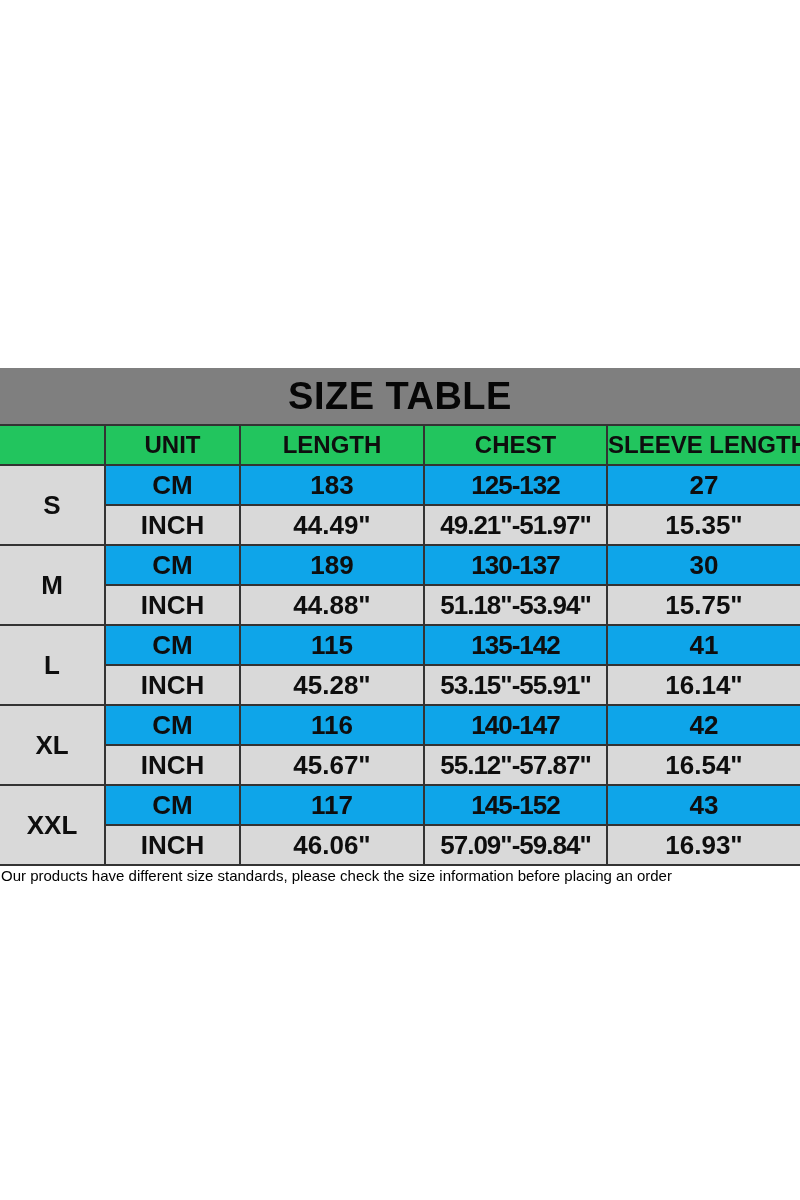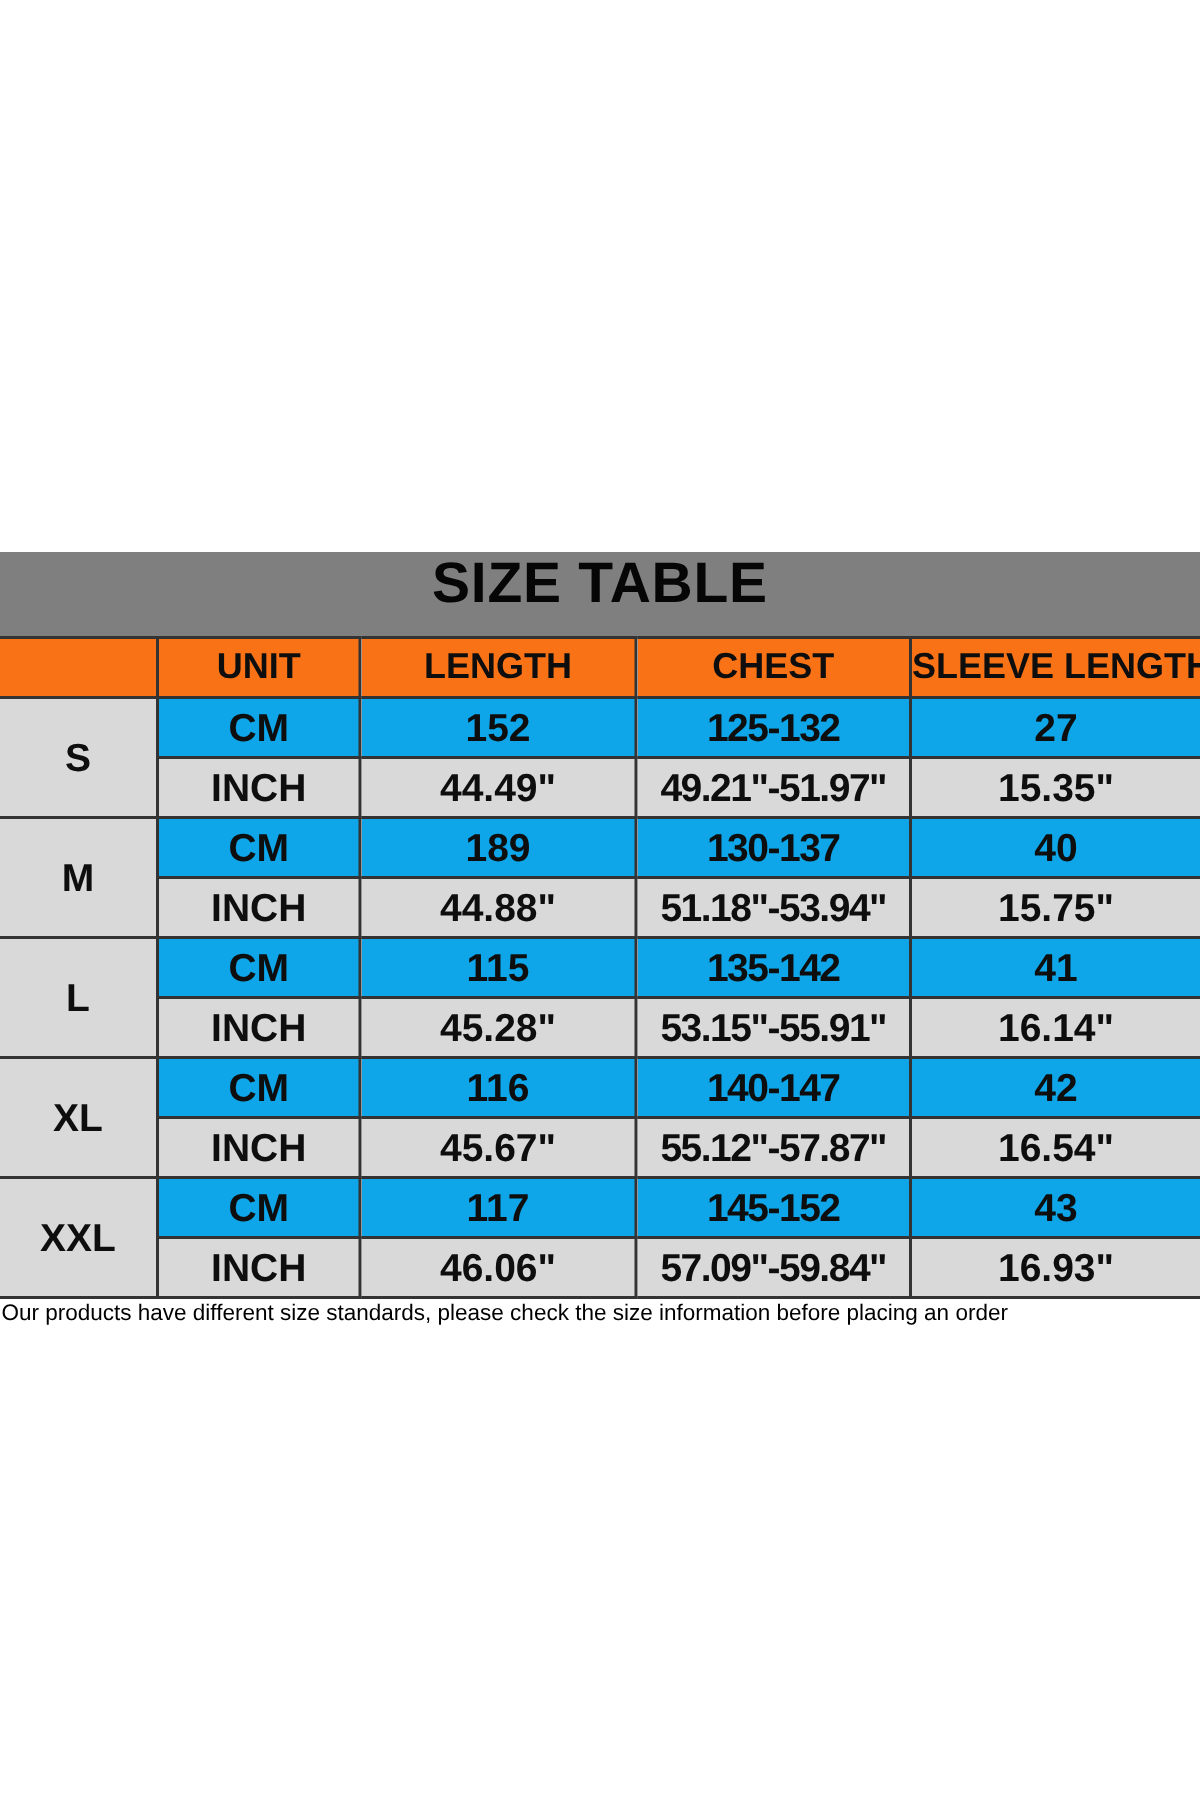--- a/index.html
+++ b/index.html
@@ -2,38 +2,38 @@
 <html><head>
 <meta charset="utf-8">
 <style>
   html,body{margin:0;padding:0;}
   body{
     width:800px;height:1200px;background:#ffffff;position:relative;
     font-family:"Liberation Sans","DejaVu Sans",sans-serif;
   }
   .title-band{
     position:absolute;left:0;top:368px;width:800px;height:56px;
-    background:#7f7f7f;display:flex;justify-content:center;
+    background:#7f7f7f;display:flex;align-items:center;justify-content:center;
   }
   .title-text{
     font-size:38px;font-weight:700;color:#060606;letter-spacing:0.5px;
   }
   table.size-table{
     position:absolute;left:0;top:424px;width:800px;
     border-collapse:collapse;table-layout:fixed;
   }
   .size-table td{
     border:2px solid #333333;
     text-align:center;vertical-align:middle;
     font-weight:700;color:#0e0e0e;font-size:26px;
     height:38px;padding:0;overflow:hidden;white-space:nowrap;
   }
   .size-table td:first-child{border-left:none;}
   .size-table td:last-child{border-right:none;}
-  tr.hdr td{background:#f97316;font-size:24px;margin-left:34px;}
+  tr.hdr td{background:#22c55e;font-size:24px;margin-left:34px;}
   td.diag{
     background-color:#ffffff;
     background-image:linear-gradient(to bottom right,
       transparent calc(50% - 1px), #444 calc(50% - 1px),
       #444 calc(50% + 1px), transparent calc(50% + 1px));
   }
   tr.cm td{background:#0ea5e9;}
   tr.inch td{background:#d9d9d9;margin-top:22px;}
   td.size-cell, tr.cm td.size-cell{background:#d9d9d9;}
   td.tight{letter-spacing:-1px;}
@@ -62,37 +62,37 @@
       <td class="diag"></td>
       <td>UNIT</td>
       <td>LENGTH</td>
       <td>CHEST</td>
       <td>SLEEVE LENGTH</td>
     </tr>
 
     <tr class="cm">
       <td class="size-cell" rowspan="2">S</td>
       <td>CM</td>
-      <td>152</td>
+      <td>183</td>
       <td class="tight">125-132</td>
       <td>27</td>
     </tr>
     <tr class="inch">
       <td>INCH</td>
       <td>44.49"</td>
       <td class="tight">49.21"-51.97"</td>
       <td>15.35"</td>
     </tr>
 
     <tr class="cm">
       <td class="size-cell" rowspan="2">M</td>
       <td>CM</td>
       <td>189</td>
       <td class="tight">130-137</td>
-      <td>40</td>
+      <td>30</td>
     </tr>
     <tr class="inch">
       <td>INCH</td>
       <td>44.88"</td>
       <td class="tight">51.18"-53.94"</td>
       <td>15.75"</td>
     </tr>
 
     <tr class="cm">
       <td class="size-cell" rowspan="2">L</td>

